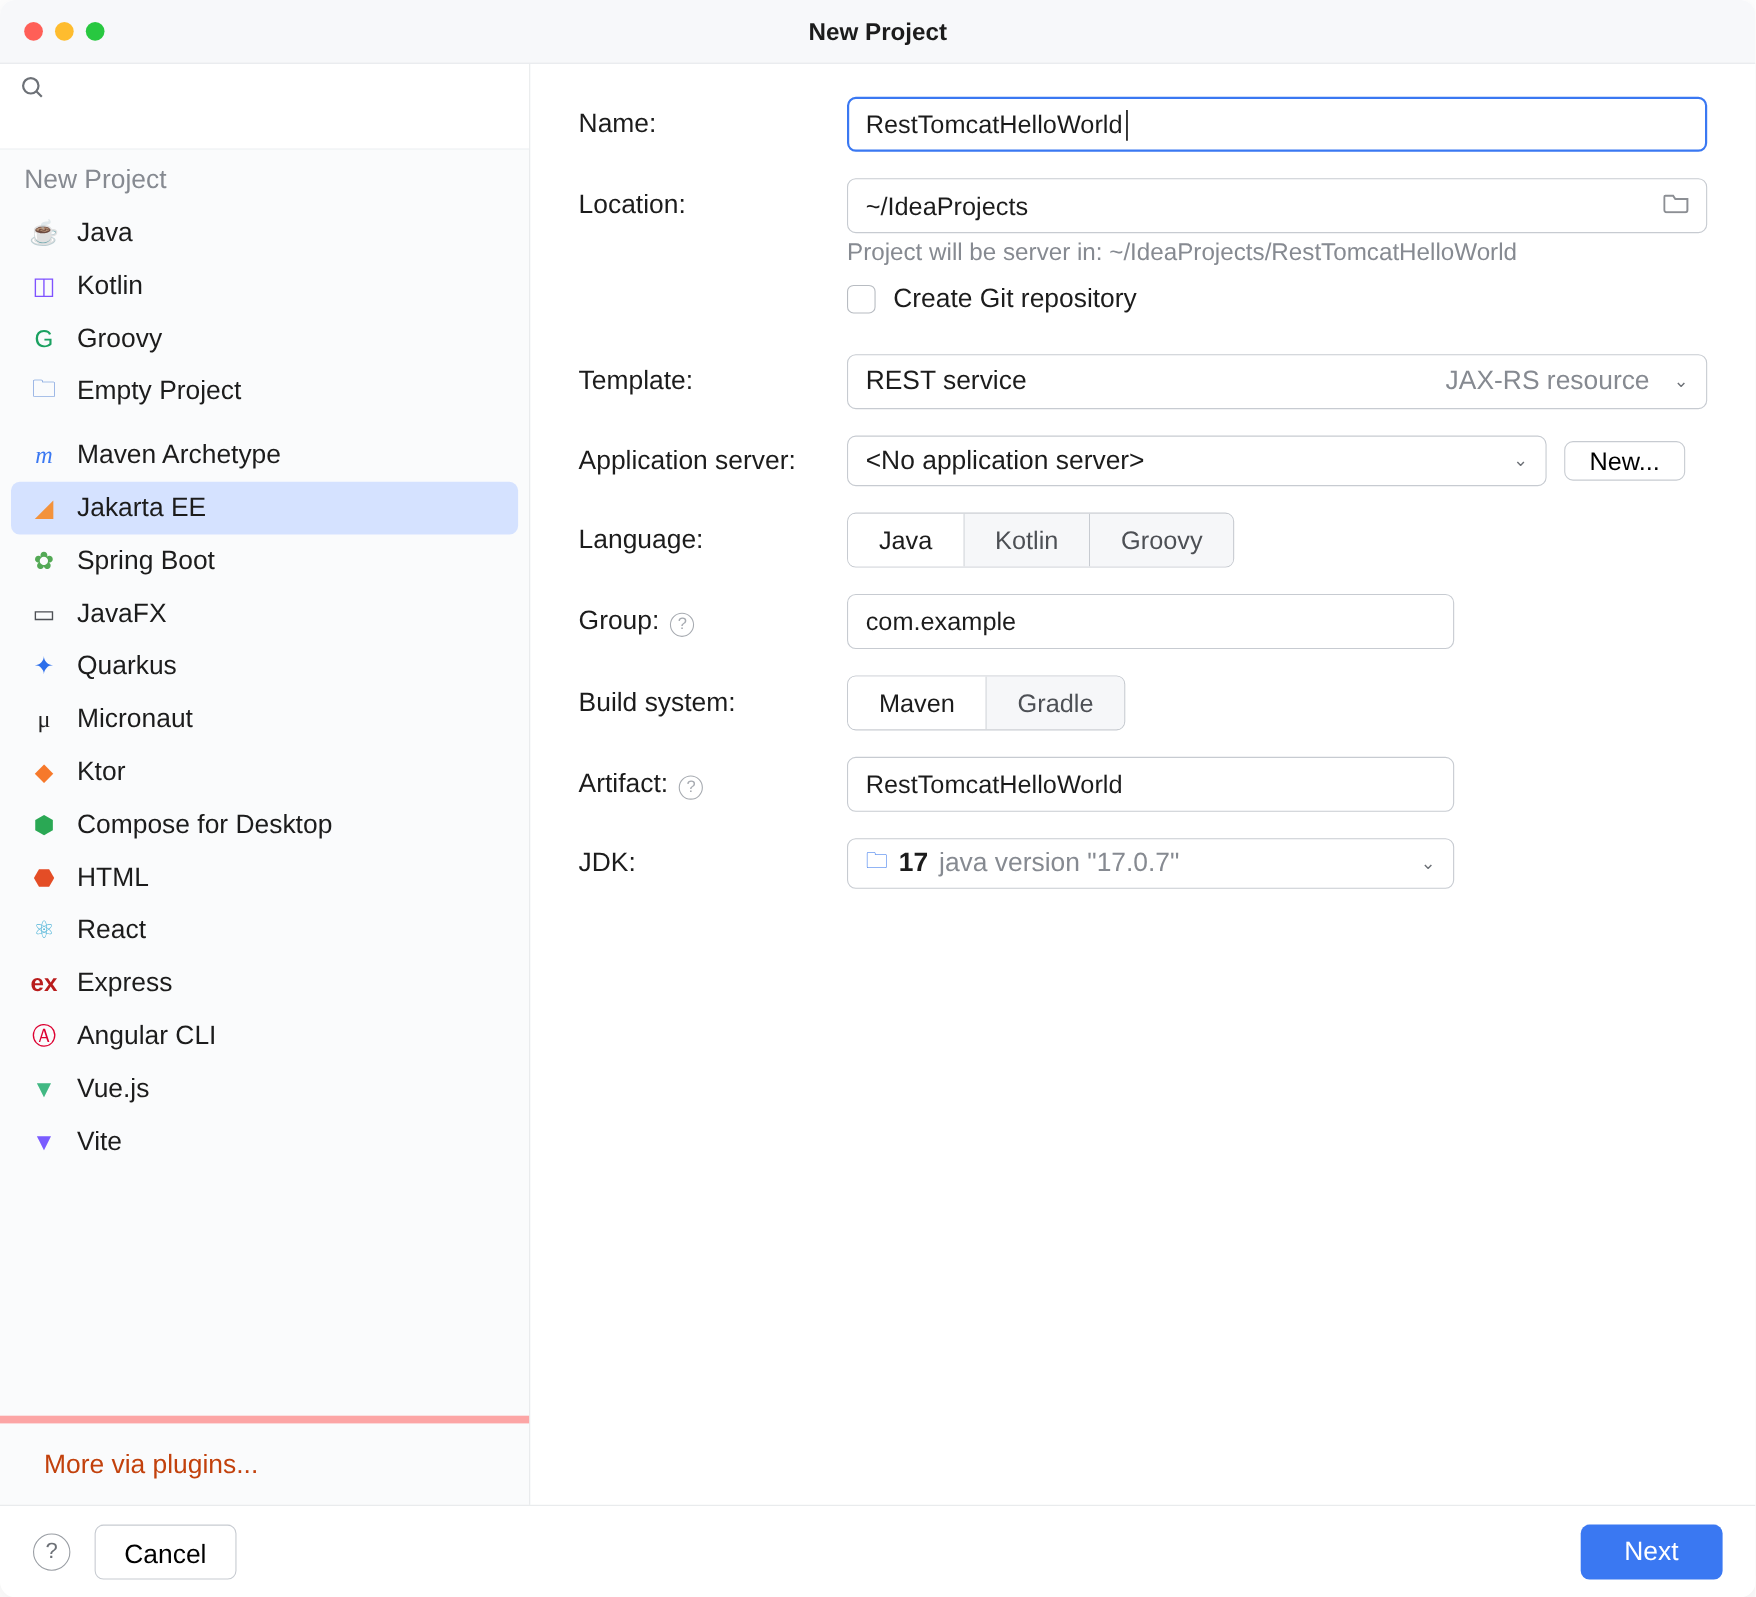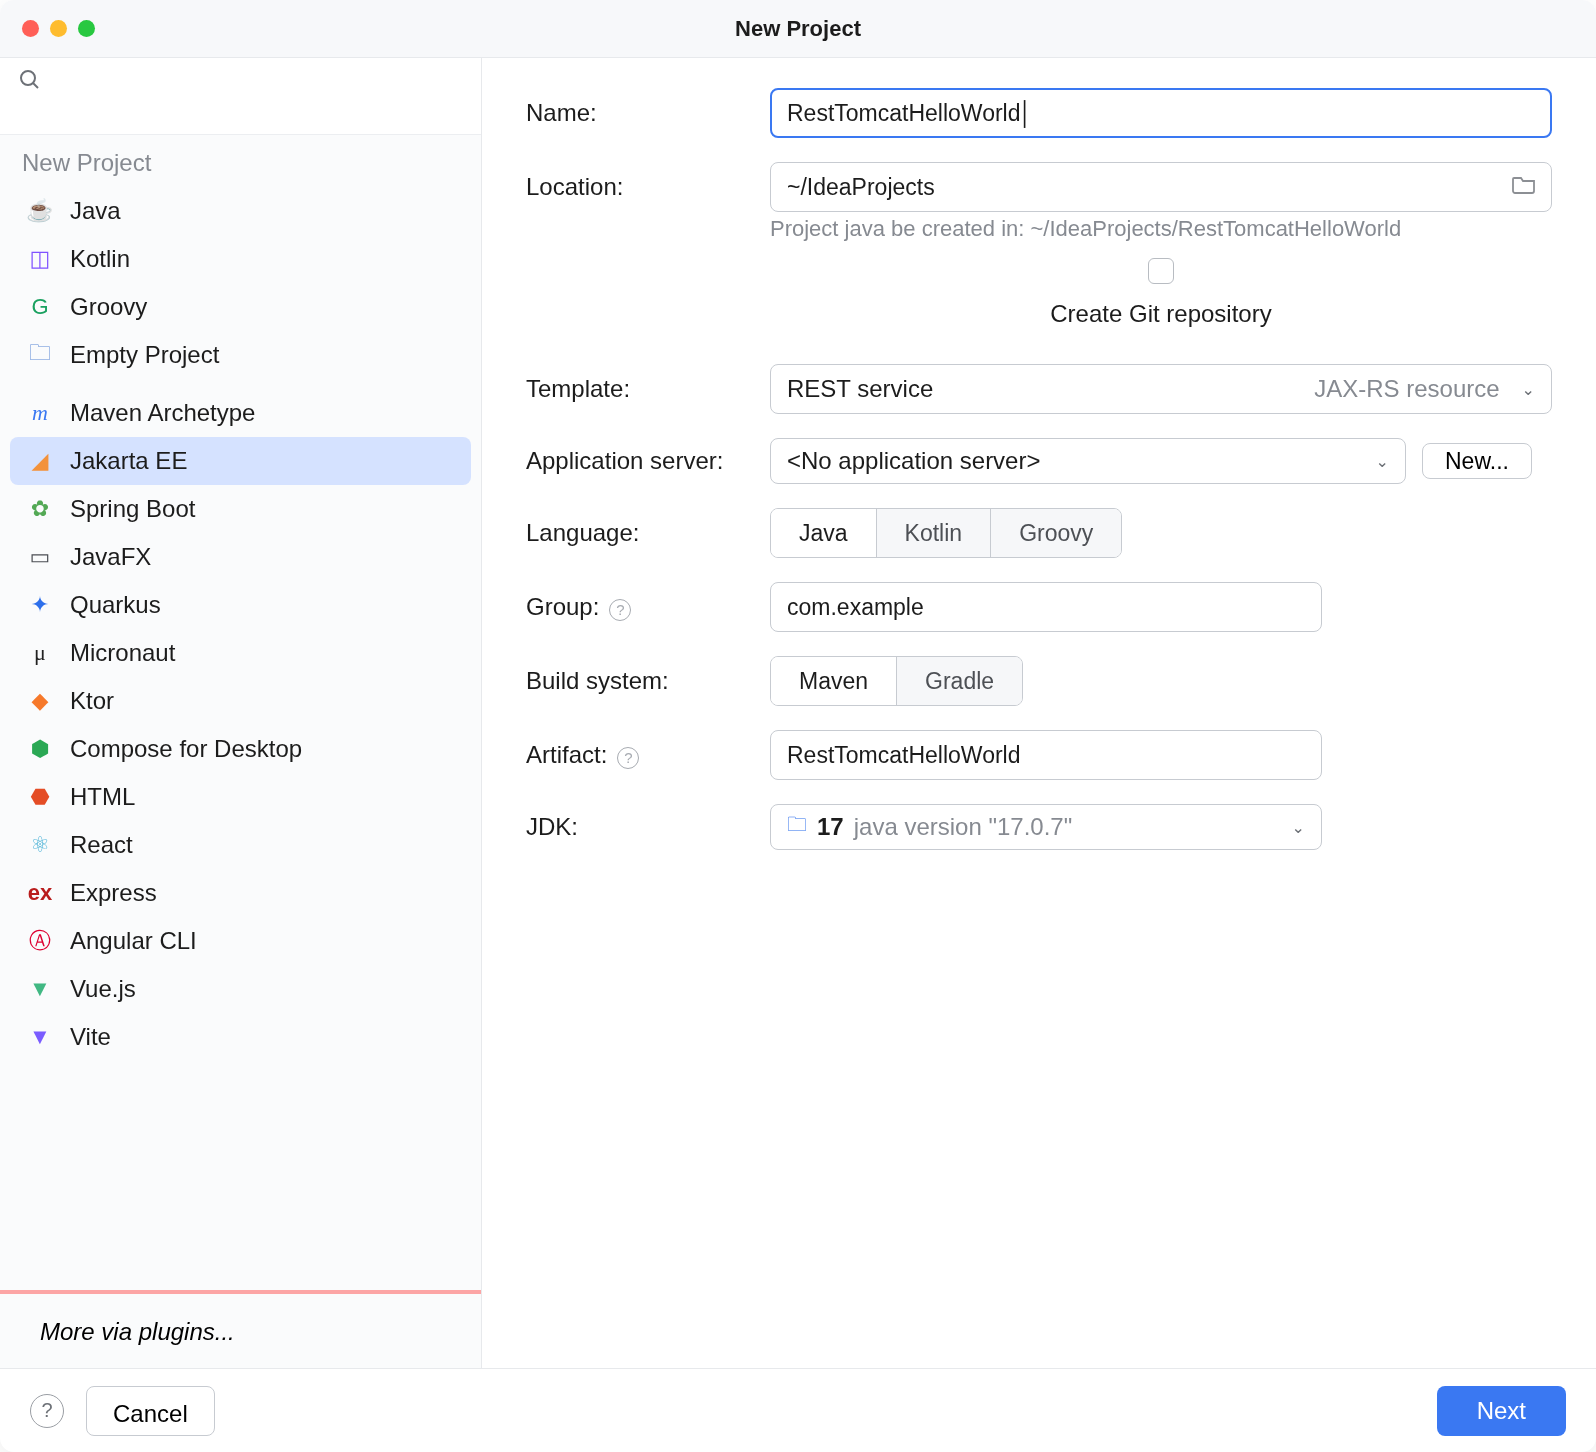--- a/index.html
+++ b/index.html
@@ -13,33 +13,33 @@
 
   .body { flex:1; display:flex; min-height:0; }
   .sidebar { width:482px; border-right:1px solid #e7e9ec; background:#fafbfc; display:flex; flex-direction:column; }
   .search-wrap { padding:10px 18px 10px 18px; background:#fff; border-bottom:1px solid #eceef1; }
   .search-icon { font-size:24px; color:#6d7177; }
   .section-title { padding:14px 22px 6px 22px; font-size:24px; color:#868a91; }
   .tree { padding:4px 10px 6px 10px; }
   .tree-item { display:flex; align-items:center; gap:16px; padding:10px 16px; border-radius:8px; font-size:24px; color:#1c1c1c; cursor:pointer; }
   .tree-item.selected { background:#d5e2ff; }
   .tree-item .ic { width:28px; height:28px; display:flex; align-items:center; justify-content:center; font-size:22px; }
-  .more-plugins { padding:24px 22px 22px 40px; font-size:24px; color:#000000; border-top:4px solid #fca5a5; margin-top:auto; cursor:pointer;font-style:italic; }
+  .more-plugins { padding:24px 22px 22px 40px; font-size:24px; color:#c2410c; border-top:7px solid #fca5a5; margin-top:auto; cursor:pointer; }
 
   .main { flex:1; padding:30px 44px 0 44px; font-size:24px; color:#1c1c1c; overflow:auto; }
   .row { display:flex; align-items:center; margin-bottom:24px; }
   .row .label { width:244px; font-size:24px; color:#1c1c1c; }
   .row .field { flex:1; display:flex; align-items:center; gap:16px; }
   .input { width:100%; height:50px; border:1px solid #c7cbd1; border-radius:8px; padding:0 16px; font-size:23px; color:#1c1c1c; background:#fff; }
   .input.focused { border:2px solid #3a78f2; padding:0 15px; }
   .name-input-wrap{ width:552px;}
   .location-wrap { position:relative; width:100%; }
   .folder-icon { position:absolute; right:16px; top:50%; transform:translateY(-50%); color:#8c8f94; font-size:22px; }
   .hint { font-size:22px; color:#868a91; margin:-20px 0 22px 244px; }
-  .checkbox-row { display:flex; align-items:center; gap:16px; margin:-6px 0 36px 244px; font-size:24px;flex-direction:column; }
+  .checkbox-row { display:flex; align-items:center; gap:16px; margin:-6px 0 36px 244px; font-size:24px; }
   .checkbox { width:26px; height:26px; border:1px solid #b8bcc2; border-radius:6px; background:#fff; }
   .template { width:100%; height:50px; border:1px solid #c7cbd1; border-radius:8px; display:flex; align-items:center; padding:0 16px; justify-content:space-between; }
   .template-right { display:flex; align-items:center; gap:22px; color:#868a91; }
   .select { width:100%; height:46px; border:1px solid #c7cbd1; border-radius:8px; padding:0 16px; display:flex; align-items:center; justify-content:space-between; background:#fff; }
   .btn { height:36px; padding:0 22px; border:1px solid #c7cbd1; border-radius:8px; background:#fff; font-size:23px; cursor:pointer; }
   .seg { display:flex; border:1px solid #c7cbd1; border-radius:8px; overflow:hidden; }
   .seg-btn { padding:0 28px; height:48px; display:flex; align-items:center; font-size:23px; border-right:1px solid #c7cbd1; cursor:pointer; background:#fff; }
   .seg-btn:last-child{border-right:none;}
   .seg-btn.active { background:#fff; }
   .seg-btn.inactive{ background:#f6f7f9; color:#4d5055;}
@@ -191,21 +191,21 @@
               <span>~/IdeaProjects</span>
             </div>
             <span class="folder-icon">
               <svg width="24" height="20" viewBox="0 0 24 20" fill="none" stroke="#8c8f94" stroke-width="1.8">
                   <path d="M2 4h7l2 3h11v10a2 2 0 0 1-2 2H3a2 2 0 0 1-2-2V5a1 1 0 0 1 1-1z"></path>
                 </svg>
             </span>
           </div>
         </div>
       </div>
-      <div class="hint">Project java be created in: ~/IdeaProjects/RestTomcatHelloWorld</div>
+      <div class="hint">Project will be server in: ~/IdeaProjects/RestTomcatHelloWorld</div>
 
       <div class="checkbox-row">
         <div class="checkbox"></div>
         <span>Create Git repository</span>
       </div>
 
       <div class="row">
         <div class="label">Template:</div>
         <div class="field">
           <div class="template">

